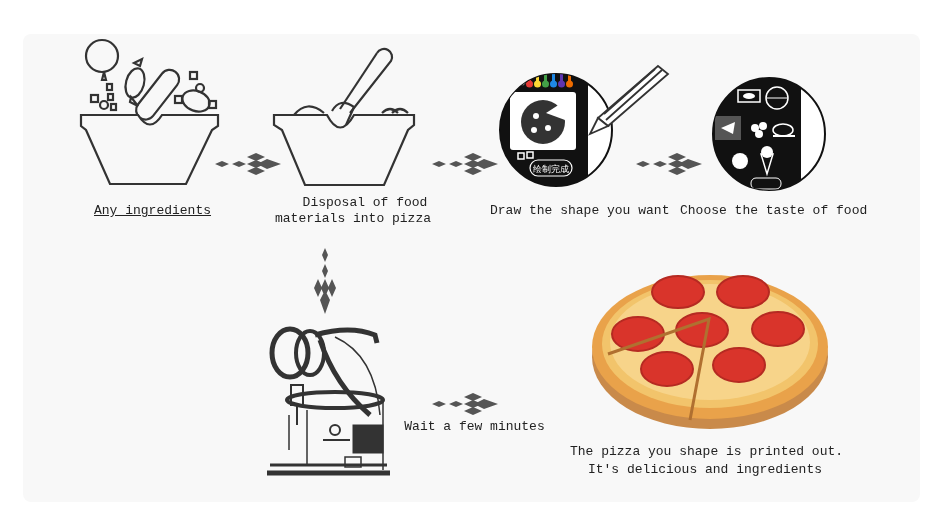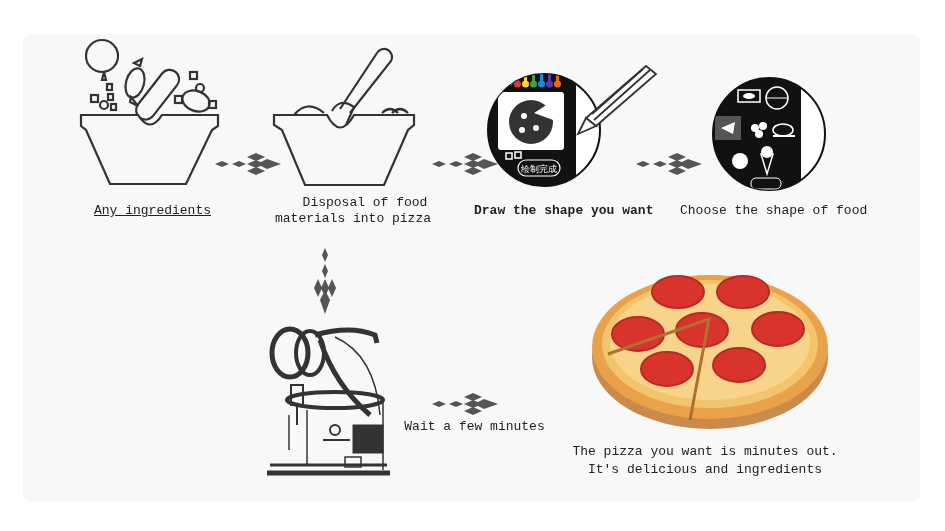--- a/index.html
+++ b/index.html
@@ -58,21 +58,21 @@
 <div class="label" style="left:280px;top:195px;width:170px;">Disposal of food</div>
 <div class="label" style="left:268px;top:211px;width:170px;">materials into pizza</div>
 
 <div class="abs" style="left:430px;top:152px;">
   <svg width="70" height="24" viewBox="0 0 70 24" fill="#555">
     <path d="M2 12 l7 -3 l7 3 l-7 3 z M19 12 l7 -3 l7 3 l-7 3 z"></path>
     <path d="M34 12 l9 -4 l9 4 l-9 4 z M34 5 l9 -4 l9 4 l-9 4 z M34 19 l9 -4 l9 4 l-9 4 z M44 12 l10 -5 l14 5 l-14 5 z"></path>
   </svg>
 </div>
 
-<div class="abs" style="left:488px;top:58px;">
+<div class="abs" style="left:500px;top:58px;">
   <svg width="170" height="140" viewBox="0 0 170 140">
     <defs>
         <clipPath id="c3">
           <circle cx="56" cy="72" r="56"></circle>
         </clipPath>
       </defs>
     <circle cx="56" cy="72" r="56" fill="#fff" stroke="#111" stroke-width="2"></circle>
     <g clip-path="url(#c3)">
       <rect x="0" y="14" width="88" height="130" fill="#111"></rect>
       <rect x="10" y="34" width="66" height="58" rx="3" fill="#fff"></rect>
@@ -104,21 +104,21 @@
           <circle cx="69.5" cy="26" r="3.5" fill="#ef6c00"></circle>
       </g>
     </g>
     <g fill="#fff" stroke="#333" stroke-width="1.8">
       <path d="M158 8 L168 16 L108 68 L98 60 Z"></path>
       <path d="M98 60 L108 68 L90 76 Z"></path>
       <path d="M155 11 L104 56 M162 12 L106 62"></path>
     </g>
   </svg>
 </div>
-<div class="label" style="left:474px;top:203px;width:168px;font-weight:bold;">Draw the shape you want</div>
+<div class="label" style="left:490px;top:203px;width:168px;">Draw the shape you want</div>
 
 <div class="abs" style="left:634px;top:152px;">
   <svg width="70" height="24" viewBox="0 0 70 24" fill="#555">
     <path d="M2 12 l7 -3 l7 3 l-7 3 z M19 12 l7 -3 l7 3 l-7 3 z"></path>
     <path d="M34 12 l9 -4 l9 4 l-9 4 z M34 5 l9 -4 l9 4 l-9 4 z M34 19 l9 -4 l9 4 l-9 4 z M44 12 l10 -5 l14 5 l-14 5 z"></path>
   </svg>
 </div>
 
 <div class="abs" style="left:713px;top:78px;">
   <svg width="116" height="116" viewBox="0 0 116 116">
@@ -141,21 +141,21 @@
         <circle cx="46" cy="56" r="4" fill="#fff"></circle>
       <ellipse cx="70" cy="52" rx="10" ry="6" fill="none" stroke="#fff" stroke-width="1.5"></ellipse>
       <path d="M60 58 H82" stroke="#fff" stroke-width="2"></path>
       <circle cx="27" cy="83" r="8" fill="#fff"></circle>
       <path d="M48 76 L54 96 L60 76 Z" fill="none" stroke="#fff" stroke-width="1.5"></path>
       <circle cx="54" cy="74" r="6" fill="#fff"></circle>
       <rect x="38" y="100" width="30" height="11" rx="5" fill="#111" stroke="#fff" stroke-width="1"></rect>
     </g>
   </svg>
 </div>
-<div class="label" style="left:680px;top:203px;width:178px;">Choose the shape of food</div>
+<div class="label" style="left:680px;top:203px;width:178px;">Choose the taste of food</div>
 
 <div class="abs" style="left:313px;top:246px;">
   <svg width="24" height="70" viewBox="0 0 24 70" fill="#555">
     <path d="M12 2 l3 7 l-3 7 l-3 -7 z M12 18 l3 7 l-3 7 l-3 -7 z"></path>
     <path d="M12 33 l4 9 l-4 9 l-4 -9 z M5 33 l4 9 l-4 9 l-4 -9 z M19 33 l4 9 l-4 9 l-4 -9 z M12 44 l5 10 l-5 14 l-5 -14 z"></path>
   </svg>
 </div>
 
 <div class="abs" style="left:265px;top:325px;">
   <svg width="125" height="155" viewBox="0 0 125 155" fill="none" stroke="#333">
@@ -196,14 +196,14 @@
       <ellipse cx="153" cy="30" rx="26" ry="16"></ellipse>
       <ellipse cx="48" cy="72" rx="26" ry="17"></ellipse>
       <ellipse cx="112" cy="68" rx="26" ry="17"></ellipse>
       <ellipse cx="188" cy="67" rx="26" ry="17"></ellipse>
       <ellipse cx="77" cy="107" rx="26" ry="17"></ellipse>
       <ellipse cx="149" cy="103" rx="26" ry="17"></ellipse>
     </g>
     <path d="M18 92 L119 57 L100 158" fill="none" stroke="#b07030" stroke-width="3"></path>
   </svg>
 </div>
-<div class="label" style="left:570px;top:444px;width:270px;">The pizza you want is minutes out.</div>
+<div class="label" style="left:570px;top:444px;width:270px;">The pizza you shape is printed out.</div>
 <div class="label" style="left:570px;top:462px;width:270px;">It's delicious and ingredients</div>
 
 </body></html>

